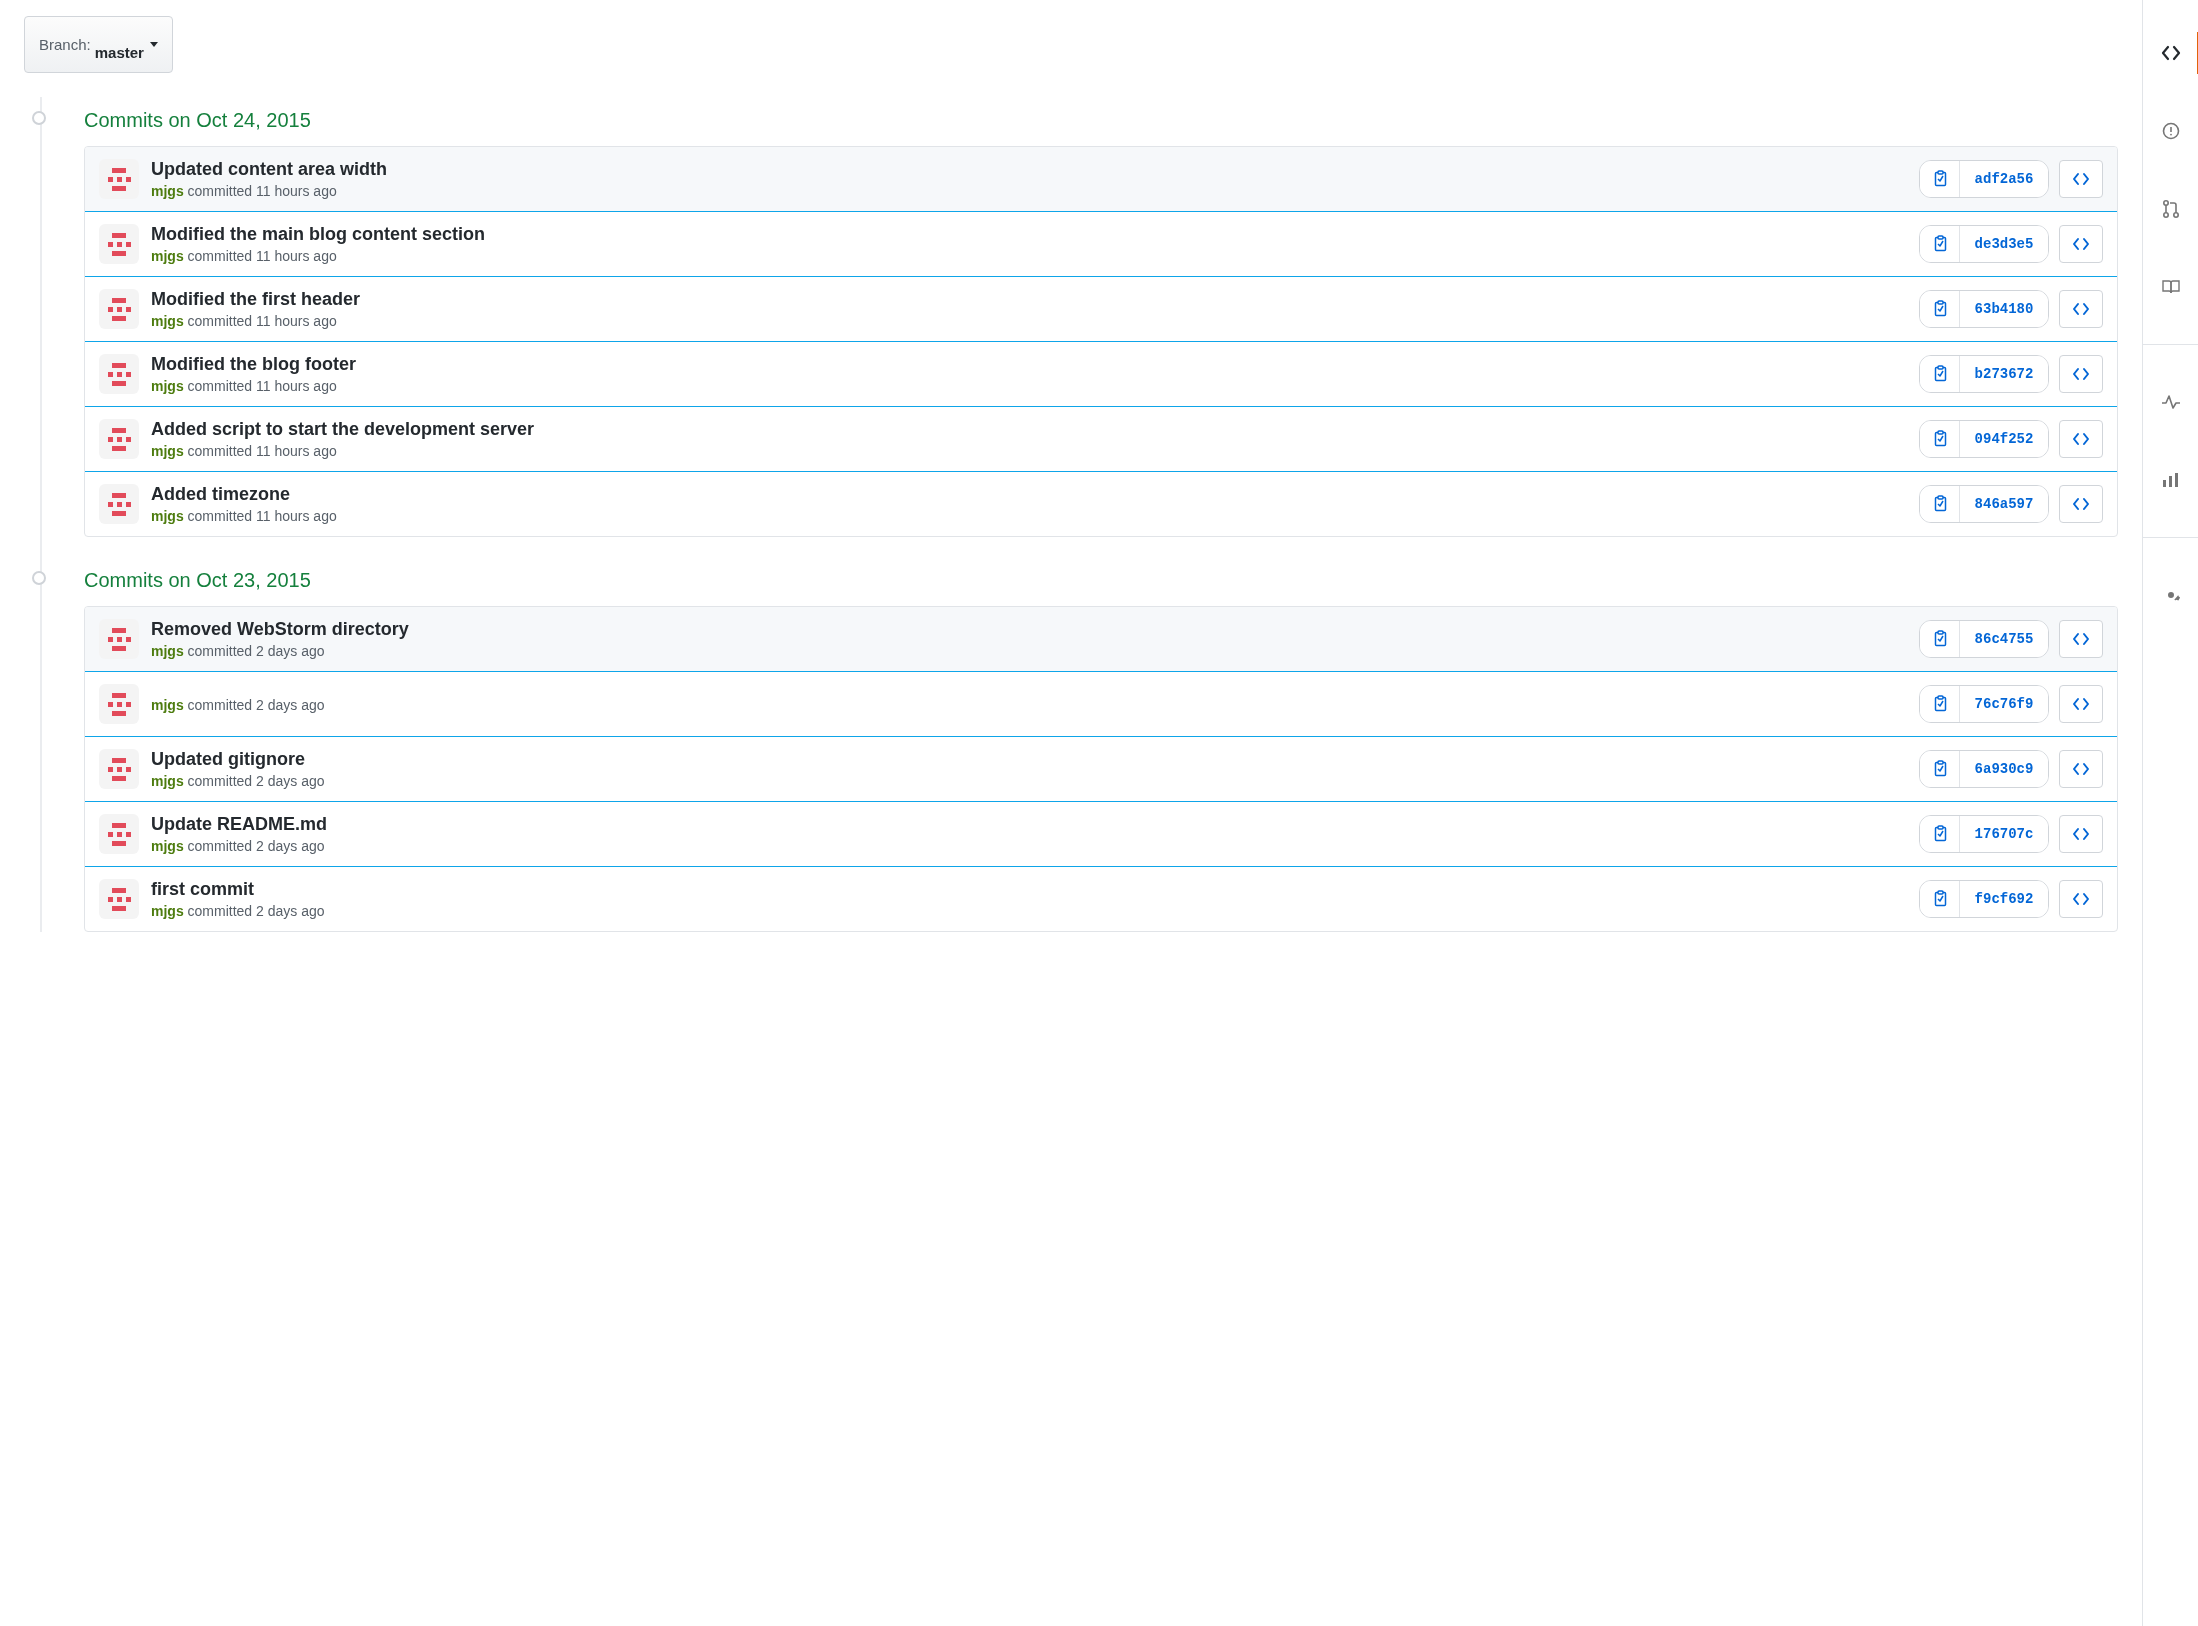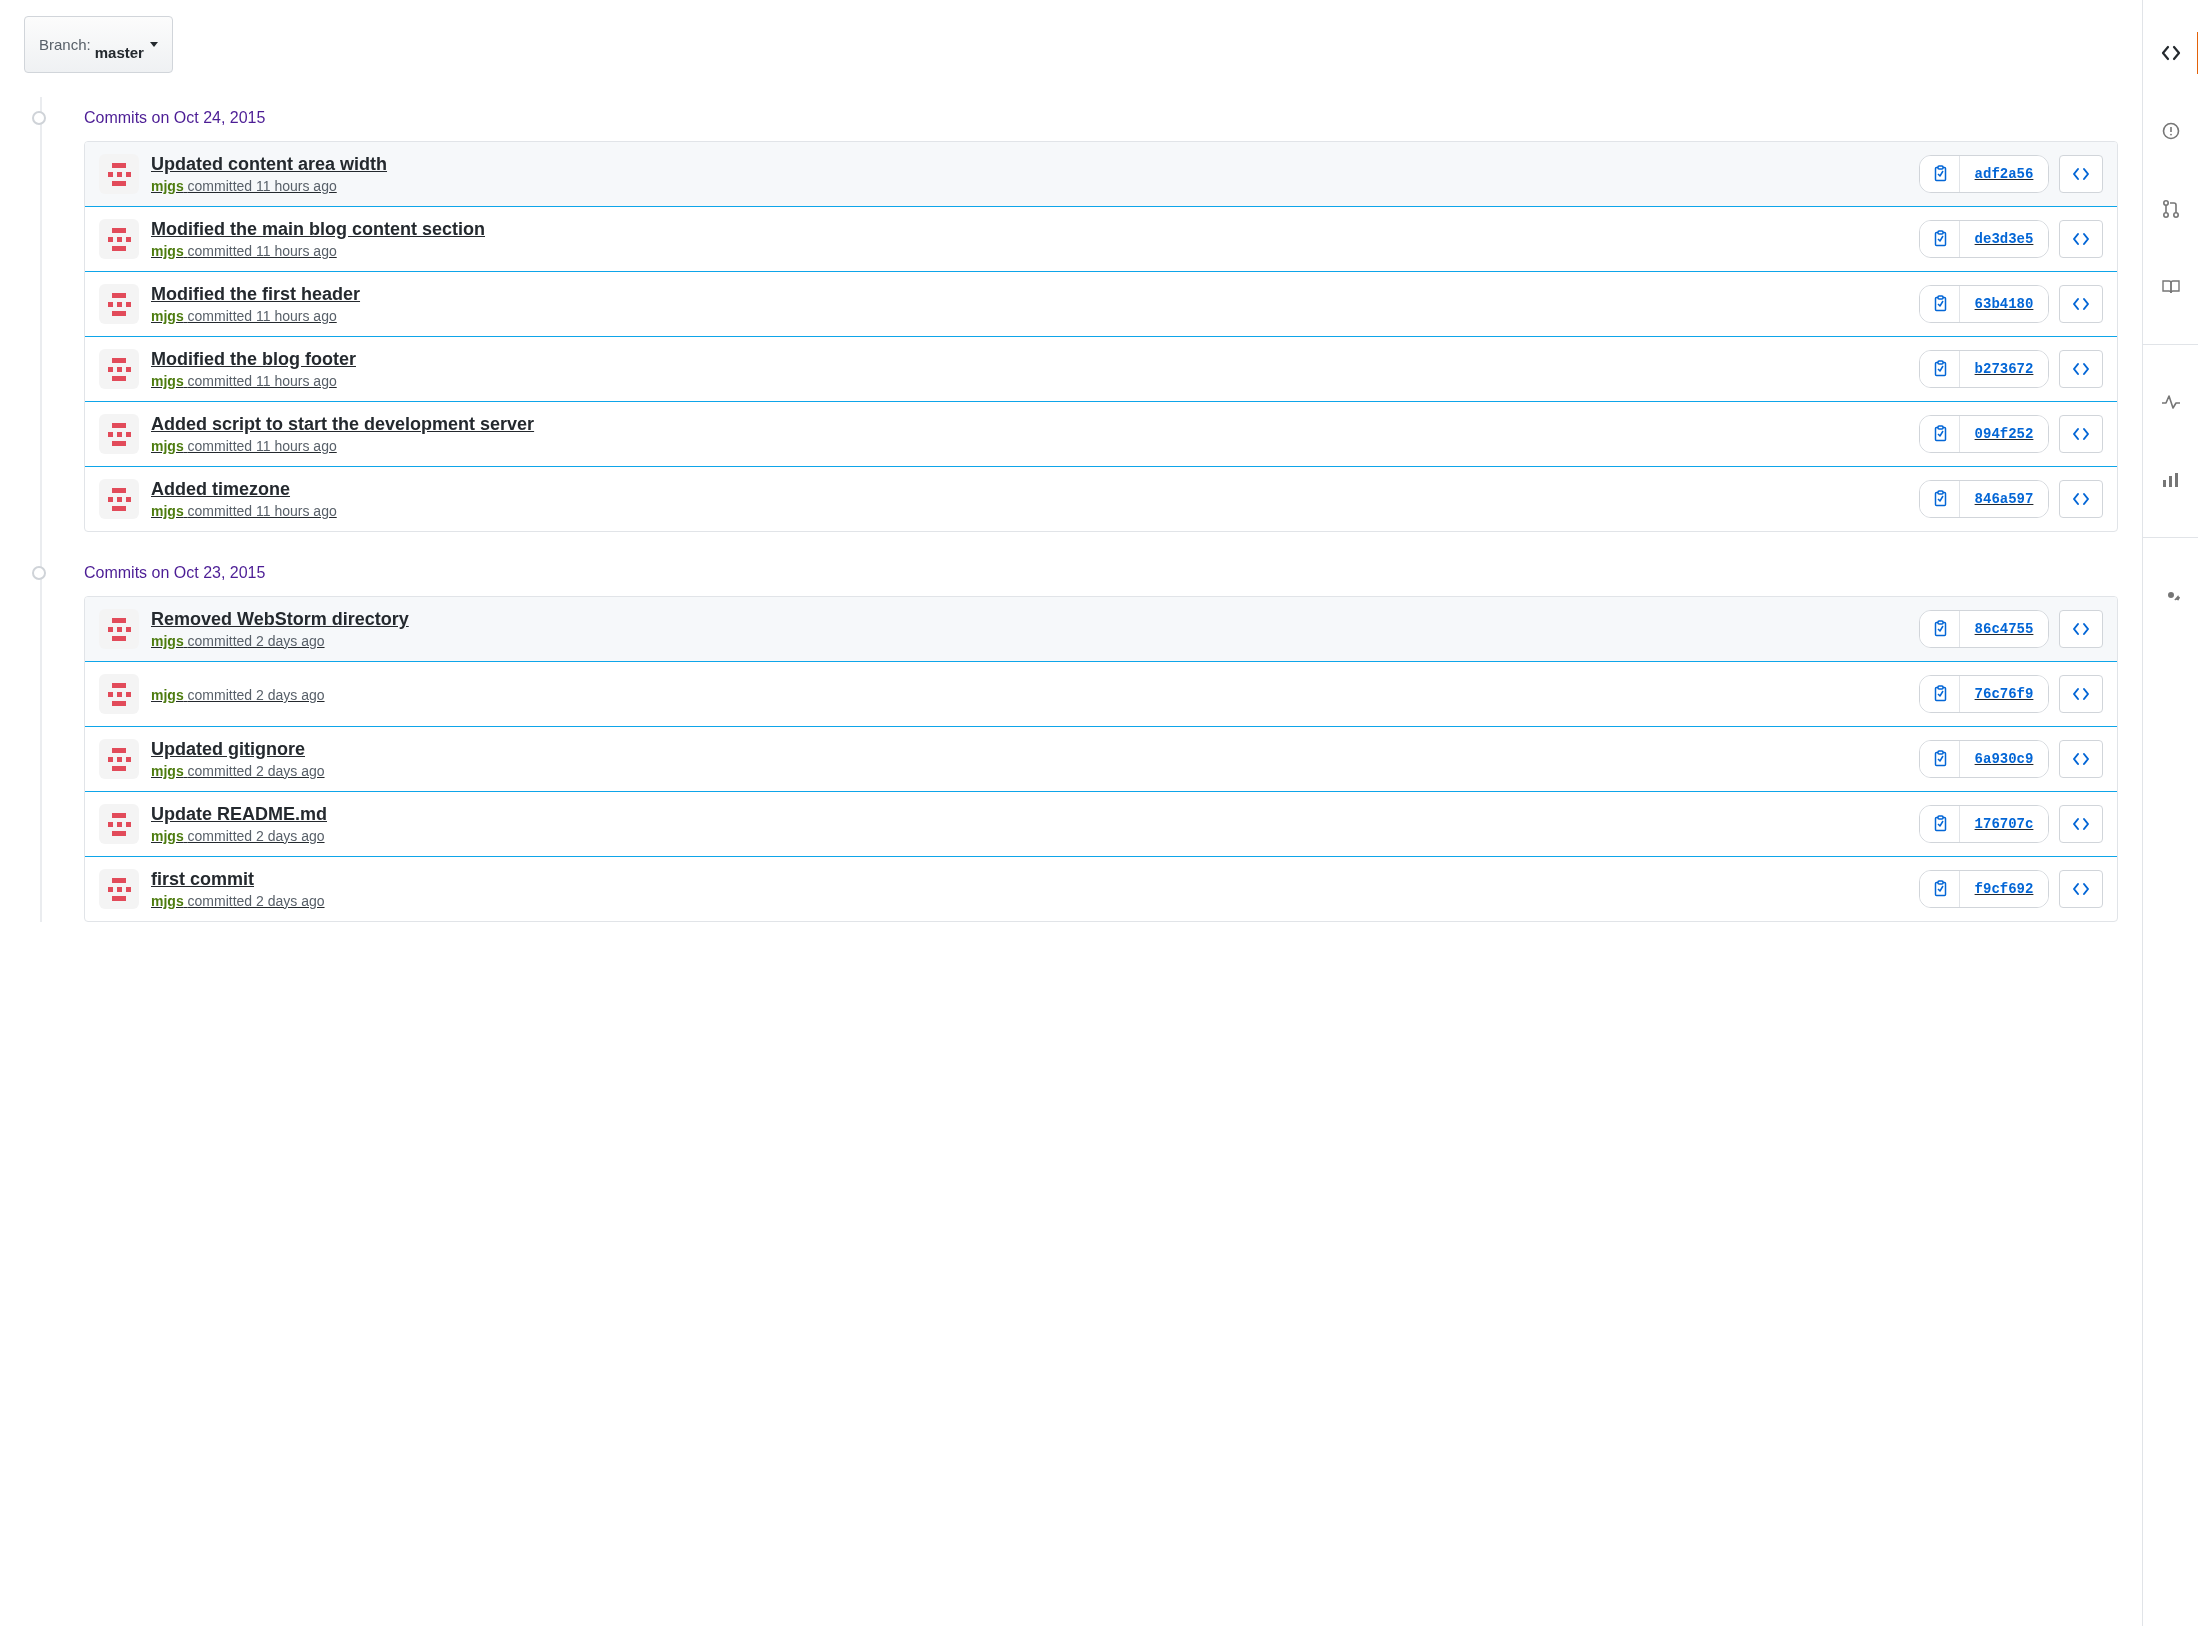--- a/index.html
+++ b/index.html
@@ -82,41 +82,40 @@
     content: "";
     position: absolute;
     left: 16px;
     top: 0;
     bottom: 0;
     width: 2px;
     background: #eaecef;
   }
   .group-header {
     position: relative;
-    color: #4c1d95;
-    font-size: 16px;
+    color: #15803d;
+    font-size: 20px;
     padding: 12px 0 14px 36px;
   }
   .group-header::before {
     content: "";
     position: absolute;
     left: -16px;
     top: 14px;
     width: 10px; height: 10px;
     border: 2px solid #cfd3d8;
     border-radius: 50%;
     background: #fff;
   }
   .commit-list {
     border: 1px solid #e1e4e8;
     border-radius: 4px;
     margin-left: 36px;
     margin-bottom: 20px;
     overflow: hidden;
-    text-decoration: underline;
   }
   .commit-item {
     display: flex;
     align-items: center;
     padding: 12px 14px;
     border-top: 1px solid #0ea5e9;
     gap: 12px;
   }
   .commit-item:first-child { border-top: none; background: #f6f8fa; }
   .avatar {

